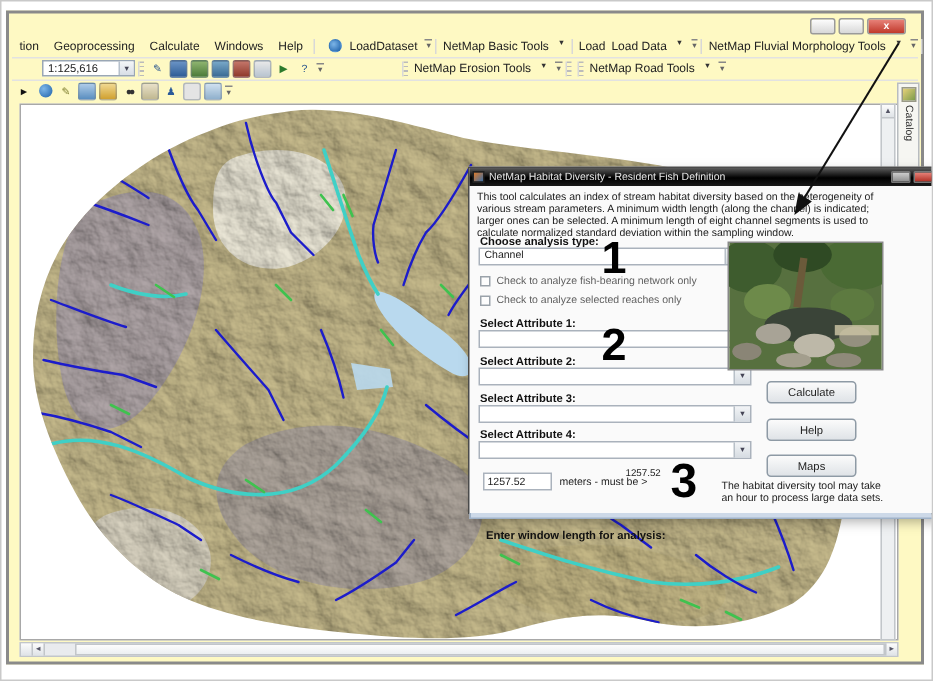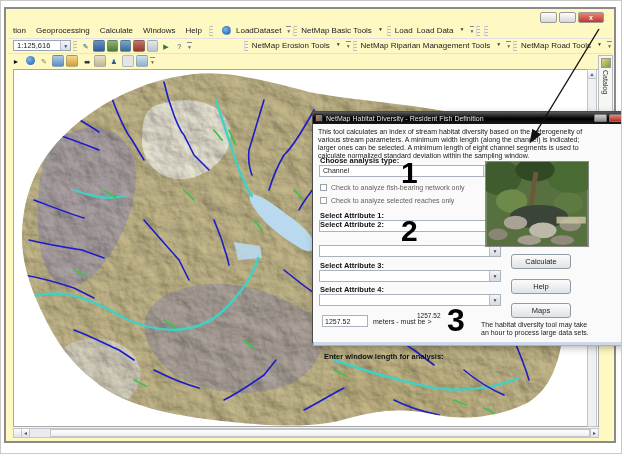--- a/index.html
+++ b/index.html
@@ -94,51 +94,51 @@
       <span class="grip"></span>
       <div class="tbgroup">
         <span class="ddname">Load</span>
       </div>
       <div class="tbgroup">
         <span class="ddname">Load Data</span>
         <span class="ddarrow">▼</span>
         <span class="tbopts">▼</span>
       </div>
       <span class="grip"></span>
+      <div class="tbgroup">
+        <span class="ddname">NetMap Fluvial Morphology Tools</span>
+        <span class="ddarrow">▼</span>
+        <span class="tbopts">▼</span>
+      </div>
       <span class="grip"></span>
 
     </div>
 
     <div id="row2" class="tbrow">
-      <div class="combo" style="width:62px;margin-left:5px;">
+      <div class="combo" style="width:62px;margin-left:20px;">
         <span class="val">1:125,616</span>
         <span class="btn">▼</span>
       </div>
       <span class="grip"></span>
       <div class="icon flat" style="color:#1a4a8a;">✎</div>
       <div class="icon" style="background:linear-gradient(#6a93c5,#2e5d96);"></div>
       <div class="icon" style="background:linear-gradient(#8fb570,#4c7a3a);"></div>
       <div class="icon" style="background:linear-gradient(#78a8c8,#3a6a94);"></div>
       <div class="icon" style="background:linear-gradient(#c4766a,#8e3a2c);"></div>
       <div class="icon" style="background:linear-gradient(#e8e8e8,#b8c4d0);"></div>
       <div class="icon flat" style="color:#2c7a2c;">▶</div>
       <div class="icon flat" style="color:#1a4a8a;">?</div>
       <span class="tbopts">▼</span>
       <span class="grip" style="margin-left:52px;"></span>
       <div class="tbgroup">
         <span class="ddname">NetMap Erosion Tools</span>
         <span class="ddarrow">▼</span>
         <span class="tbopts">▼</span>
       </div>
       <span class="grip"></span>
-      <div class="tbgroup">
-        <span class="ddname">NetMap Riparian Management Tools</span>
-        <span class="ddarrow">▼</span>
-        <span class="tbopts">▼</span>
-      </div>
       <span class="grip"></span>
       <div class="tbgroup">
         <span class="ddname">NetMap Road Tools</span>
         <span class="ddarrow">▼</span>
         <span class="tbopts">▼</span>
       </div>
     </div>
 
     <div id="row3" class="tbrow">
       <div class="icon flat" style="color:#111;margin-left:2px;">►</div>
@@ -274,21 +274,21 @@
     <div class="cbrow" style="left:7px;top:85px;">
       <span class="cbbox"></span>
       <span class="cblbl">Check to analyze selected reaches only</span>
     </div>
 
     <div class="dlbl" style="left:7px;top:99px;">Select Attribute 1:</div>
     <div class="dcombo" style="left:6px;top:108px;width:182px;">
       <span class="val"></span>
         <span class="btn">▼</span>
     </div>
-    <div class="dlbl" style="left:7px;top:108px;">Select Attribute 2:</div>
+    <div class="dlbl" style="left:7px;top:124px;">Select Attribute 2:</div>
     <div class="dcombo" style="left:6px;top:133px;width:182px;">
       <span class="val"></span>
         <span class="btn">▼</span>
     </div>
     <div class="dlbl" style="left:7px;top:149px;">Select Attribute 3:</div>
     <div class="dcombo" style="left:6px;top:158px;width:182px;">
       <span class="val"></span>
         <span class="btn">▼</span>
     </div>
     <div class="dlbl" style="left:7px;top:173px;">Select Attribute 4:</div>

